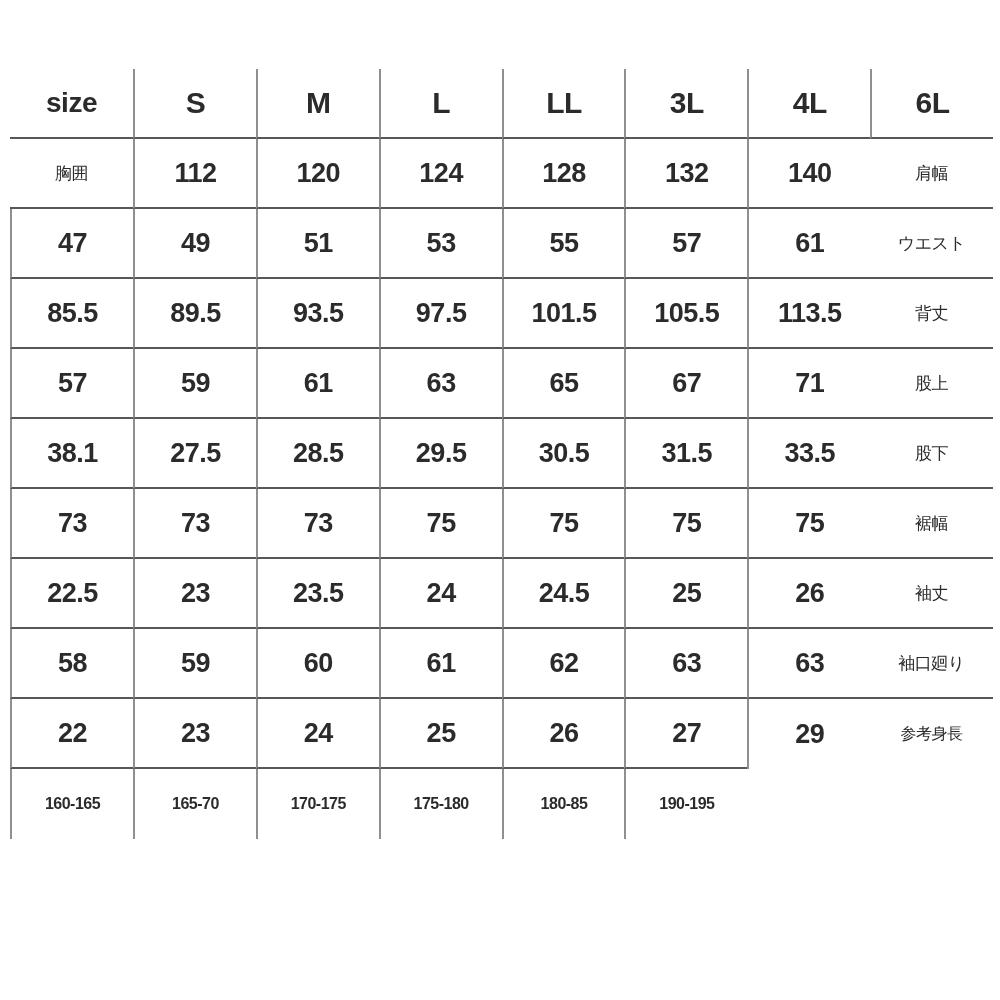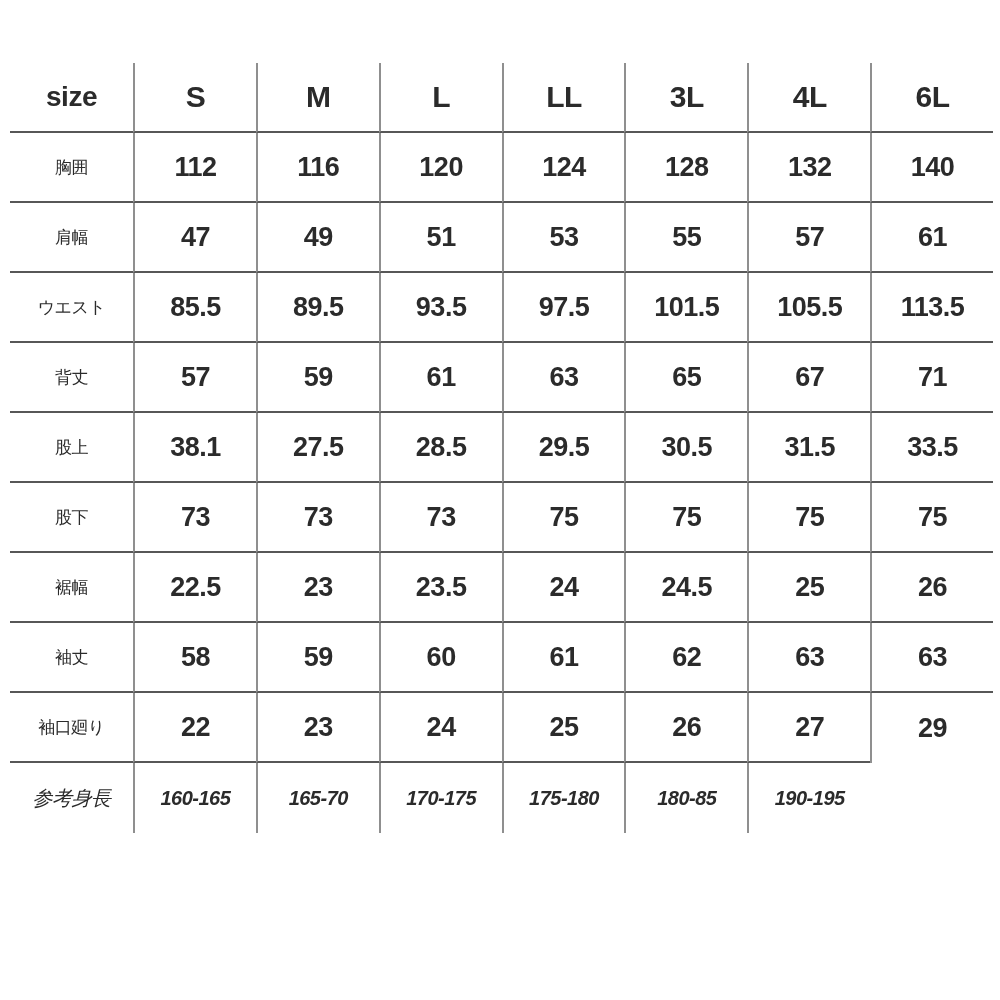--- a/index.html
+++ b/index.html
@@ -8,21 +8,21 @@
     width:1000px;
     height:1000px;
     background:#ffffff;
     font-family:"Liberation Sans","DejaVu Sans",sans-serif;
     color:#2b2b2b;
     -webkit-font-smoothing:antialiased;
   }
   .size-table{
     position:absolute;
     left:10px;
-    top:63px;
+    top:69px;
     width:983px;
     display:grid;
     grid-template-columns:123px repeat(7,1fr);
     grid-auto-rows:70px;
   }
   .cell{
     display:flex;
     align-items:center;
     justify-content:center;
     border-bottom:2px solid #575757;
@@ -46,39 +46,37 @@
     font-weight:400;
     font-size:17px;
   }
   
   .size-table > .cell:nth-last-child(-n+8){
     border-bottom:none;
     text-align:center;
   }
   
   .size-table > .cell:nth-last-child(-n+7){
-    font-size:20px;
-    font-style:italic;
+    font-size:16px;
   }
 </style>
 </head>
 <body>
 
 <div class="size-table">
     <div class="cell head label-col">size</div>
     <div class="cell head">S</div>
     <div class="cell head">M</div>
     <div class="cell head">L</div>
     <div class="cell head">LL</div>
     <div class="cell head">3L</div>
     <div class="cell head">4L</div>
     <div class="cell head">6L</div>
     <div class="cell label label-col">胸囲</div>
     <div class="cell value">112</div>
-    <div class="cell value">116</div>
     <div class="cell value">120</div>
     <div class="cell value">124</div>
     <div class="cell value">128</div>
     <div class="cell value">132</div>
     <div class="cell value">140</div>
     <div class="cell label label-col">肩幅</div>
     <div class="cell value">47</div>
     <div class="cell value">49</div>
     <div class="cell value">51</div>
     <div class="cell value">53</div>

